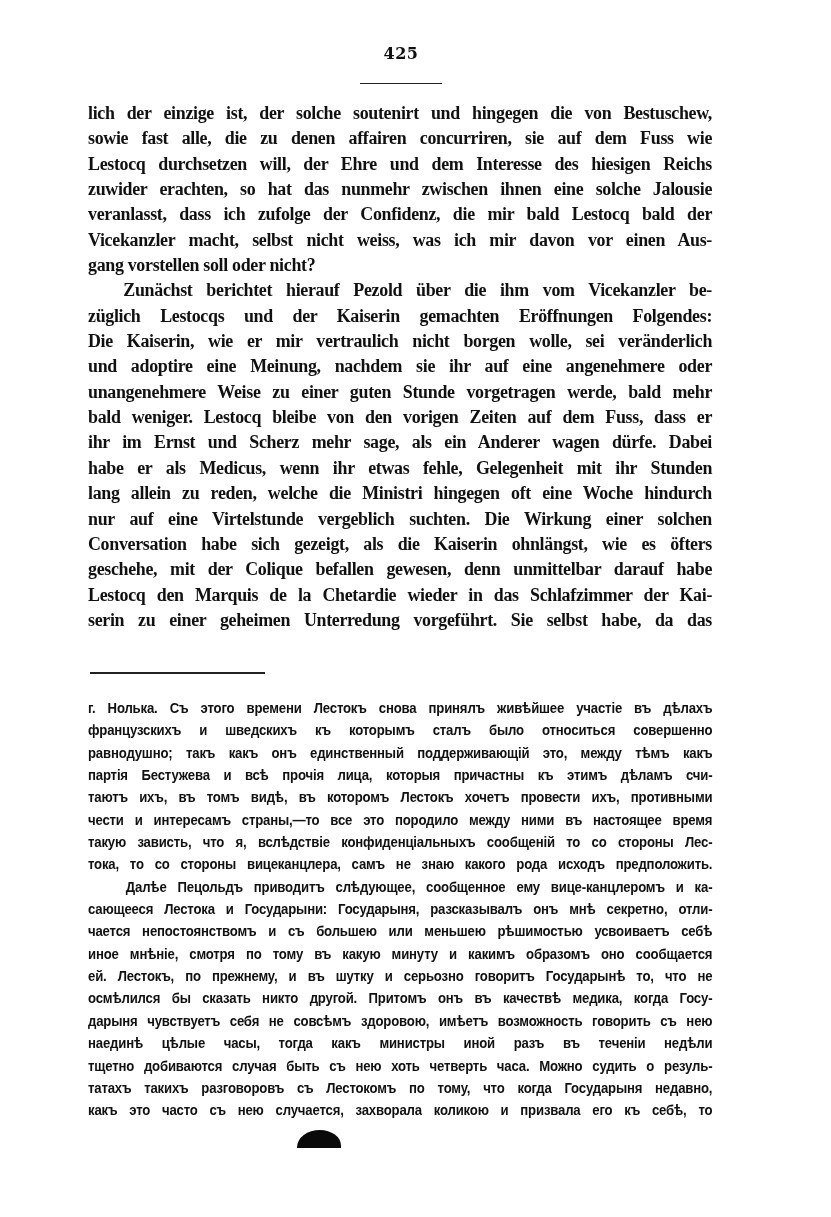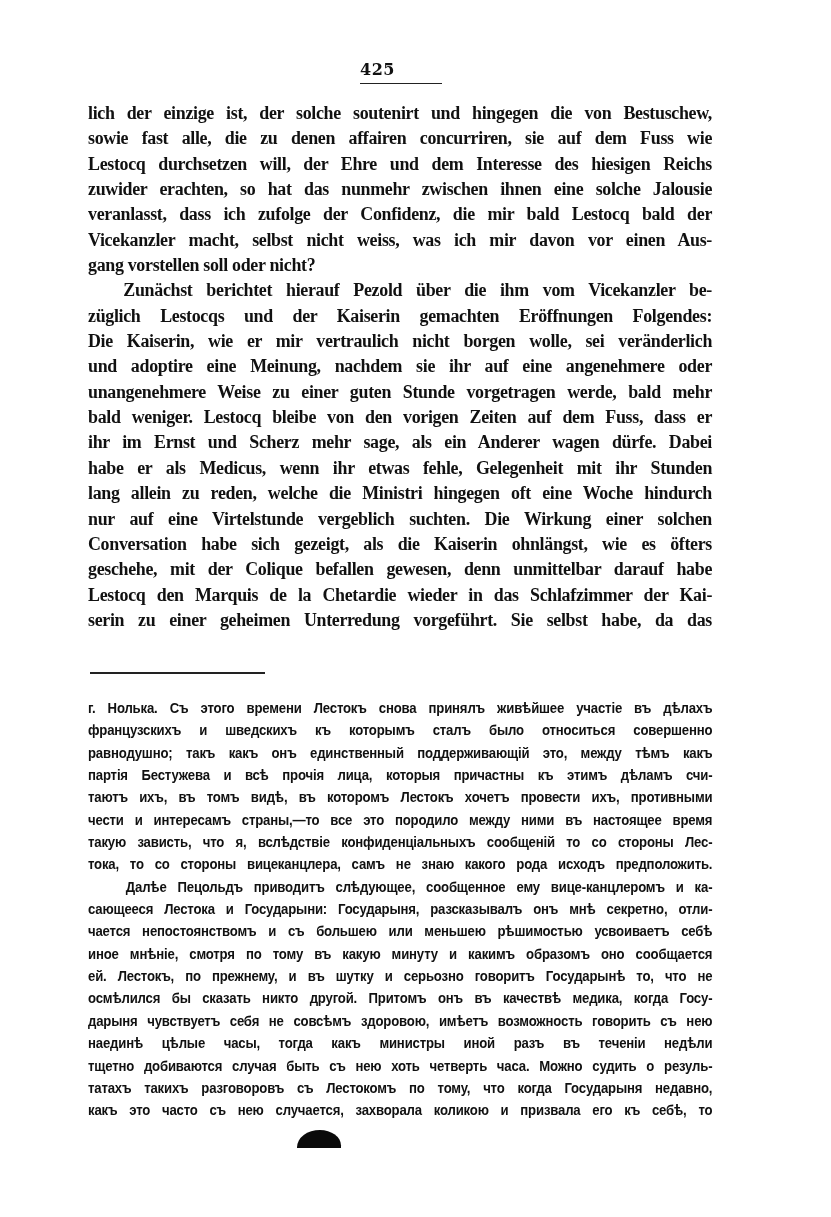--- a/index.html
+++ b/index.html
@@ -11,22 +11,22 @@
     width: 831px;
     height: 1217px;
     position: relative;
     overflow: hidden;
     color: #111111;
   }
   .page-number {
     position: absolute;
     left: 360px;
     width: 82px;
-    top: 60px;
-    text-align: left;
+    top: 44px;
+    text-align: center;
     font-family: "DejaVu Serif", serif;
     font-weight: bold;
     font-size: 16px;
     letter-spacing: 0.5px;
     line-height: 20px;
   }
   .page-number-rule {
     position: absolute;
     left: 360px;
     width: 82px;

